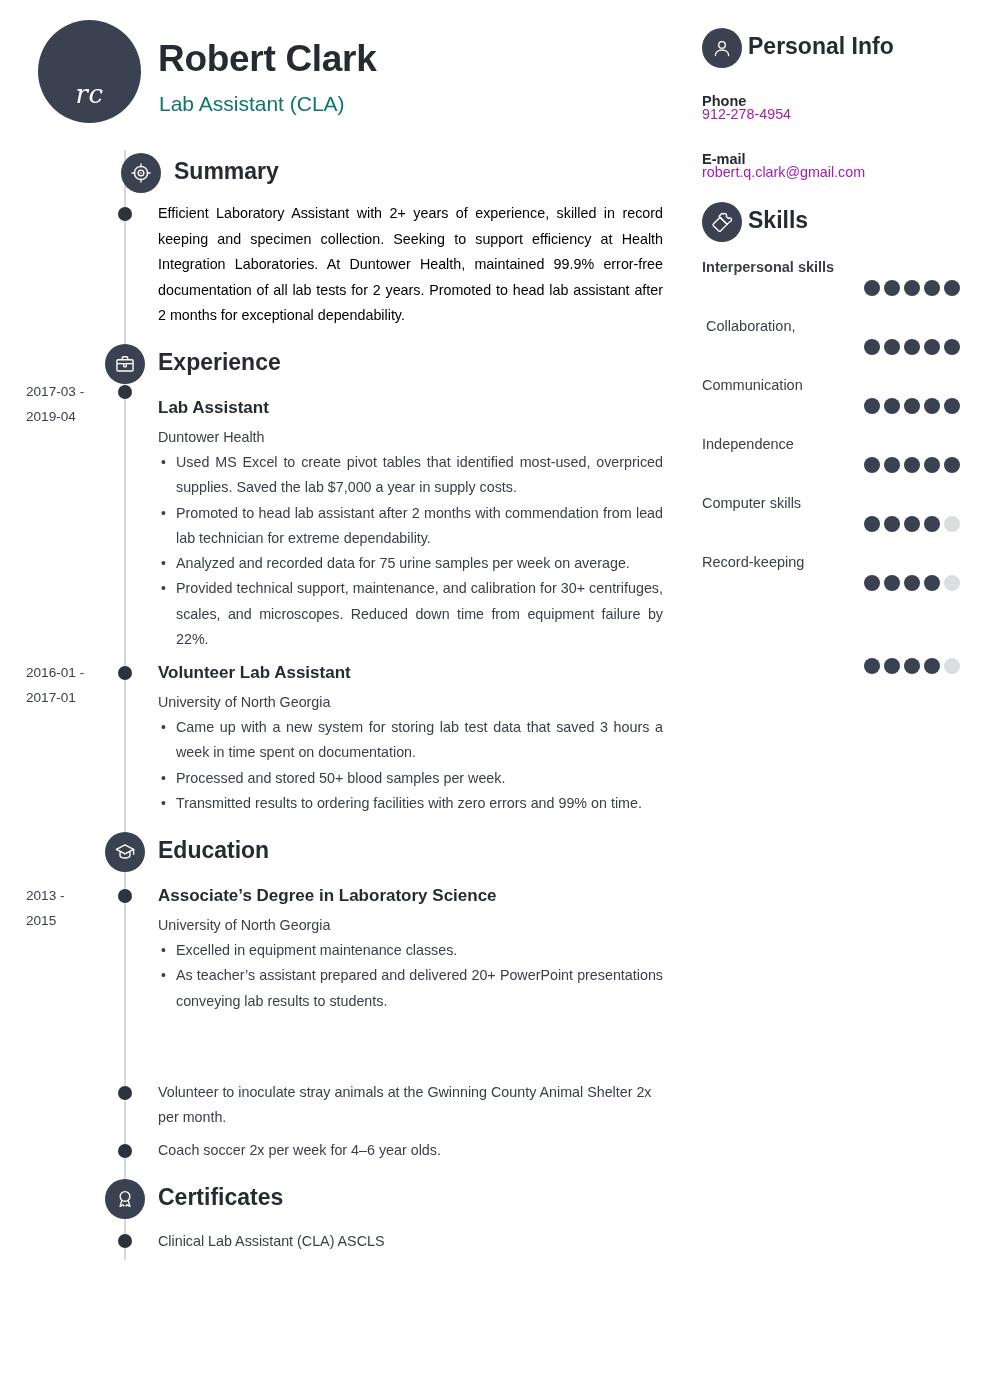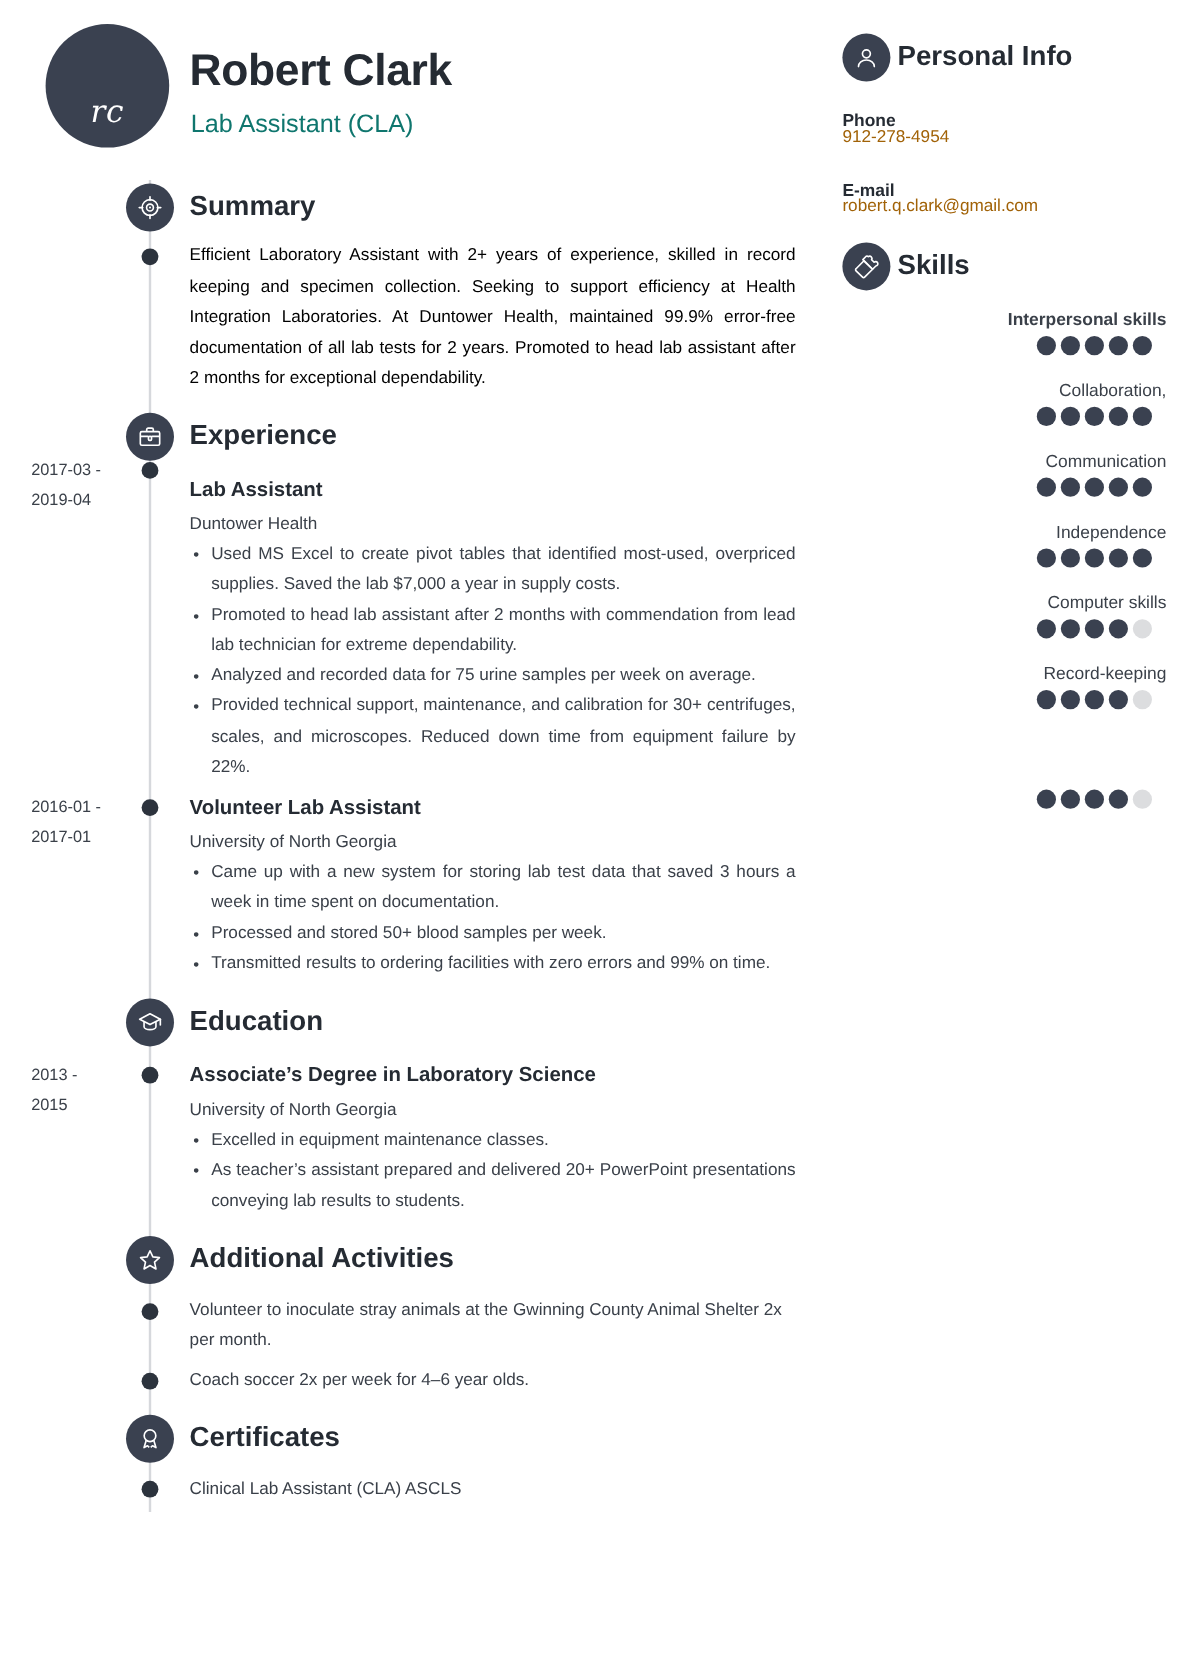--- a/index.html
+++ b/index.html
@@ -188,21 +188,20 @@
     line-height: 25.4px;
     color: #3a4049;
   }
 
   
   .side-col {
     position: absolute;
     left: 690px; top: 0;
     width: 300px;
     height: 1400px;
-    text-align: right;
   }
   .side-head {
     position: relative;
     height: 42px;
   }
   .side-badge {
     position: absolute;
     left: 12px;
     top: 0;
     width: 40px; height: 40px;
@@ -226,21 +225,21 @@
     left: 12px;
     font-size: 14.5px;
     font-weight: bold;
     color: #252b33;
     margin-top: 12px;
   }
   .info-value {
     position: absolute;
     left: 12px;
     font-size: 14.3px;
-    color: #a16207;
+    color: #a21caf;
   }
   .skill-name {
     position: absolute;
     left: 12px;
     width: 270px;
     font-size: 14.5px;
     line-height: 24px;
     color: #3a4049;
     white-space: pre;
   }
@@ -268,21 +267,21 @@
     <div class="rail"></div>
 
     <div class="header">
       <div class="avatar">
         <div class="avatar-initials">rc</div>
       </div>
       <div class="name">Robert Clark</div>
       <div class="job-title">Lab Assistant (CLA)</div>
     </div>
 
-    <div class="sec-head" style="position:absolute; left:0; top:153px; width:690px;">
+    <div class="sec-head" style="position:absolute; left:16px; top:153px; width:690px;">
       <div class="badge">
         <svg width="22" height="22" viewBox="0 0 24 24" fill="none" stroke="#ffffff" stroke-width="1.5">
           <circle cx="12" cy="12" r="7.2"></circle>
           <circle cx="12" cy="12" r="3.1"></circle>
           <circle cx="12" cy="12" r="0.9" fill="#ffffff" stroke="none"></circle>
           <line x1="12" y1="2.2" x2="12" y2="5.4" stroke-linecap="round"></line>
           <line x1="12" y1="18.6" x2="12" y2="21.8" stroke-linecap="round"></line>
           <line x1="2.2" y1="12" x2="5.4" y2="12" stroke-linecap="round"></line>
           <line x1="18.6" y1="12" x2="21.8" y2="12" stroke-linecap="round"></line>
         </svg>
@@ -347,28 +346,20 @@
       <div>2013 -</div>
       <div>2015</div>
     </div>
     <div class="entry-title" style="top:886px;">Associate’s Degree in Laboratory Science</div>
     <div class="entry-sub" style="top:917px;">University of North Georgia</div>
     <ul class="bullets" style="top:938px;">
       <li>Excelled in equipment maintenance classes.</li>
       <li>As teacher’s assistant prepared and delivered 20+ PowerPoint presentations conveying lab results to students.</li>
     </ul>
 
-    <div class="sec-head" style="position:absolute; left:0; top:1030px; width:690px;">
-      <div class="badge">
-        <svg width="22" height="22" viewBox="0 0 24 24" fill="none" stroke="#ffffff" stroke-width="1.5" stroke-linejoin="round">
-          <path d="M12 3.6l2.6 5.6 6 .7-4.5 4.1 1.3 6.1L12 17l-5.4 3.1 1.3-6.1L3.4 9.9l6-.7z"></path>
-        </svg>
-      </div>
-      <div class="sec-title">Additional Activities</div>
-    </div>
     <div class="tl-dot" style="top:1086px;"></div>
     <div class="plain-item" style="top:1080px;">Volunteer to inoculate stray animals at the Gwinning County Animal Shelter 2x per month.</div>
     <div class="tl-dot" style="top:1144px;"></div>
     <div class="plain-item" style="top:1138px;">Coach soccer 2x per week for 4–6 year olds.</div>
 
     <div class="sec-head" style="position:absolute; left:0; top:1179px; width:690px;">
       <div class="badge">
         <svg width="22" height="22" viewBox="0 0 24 24" fill="none" stroke="#ffffff" stroke-width="1.5" stroke-linejoin="round">
           <circle cx="12" cy="9.2" r="5.3"></circle>
           <path d="M8.6 13.4 6.6 20l3.2-1.7 1.5 1.5"></path>

